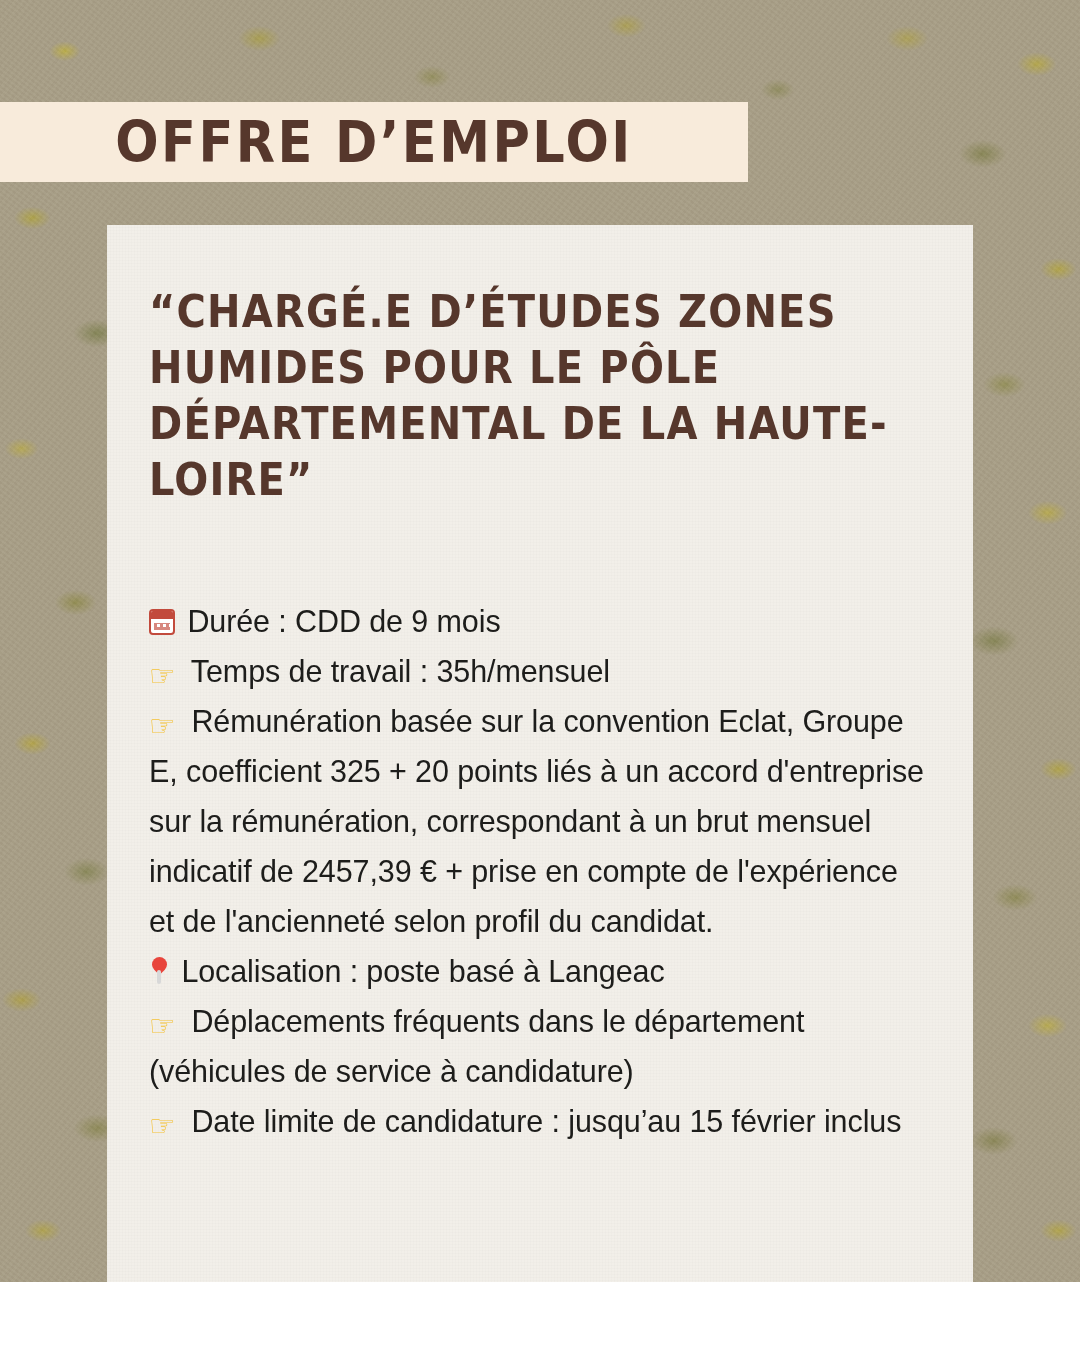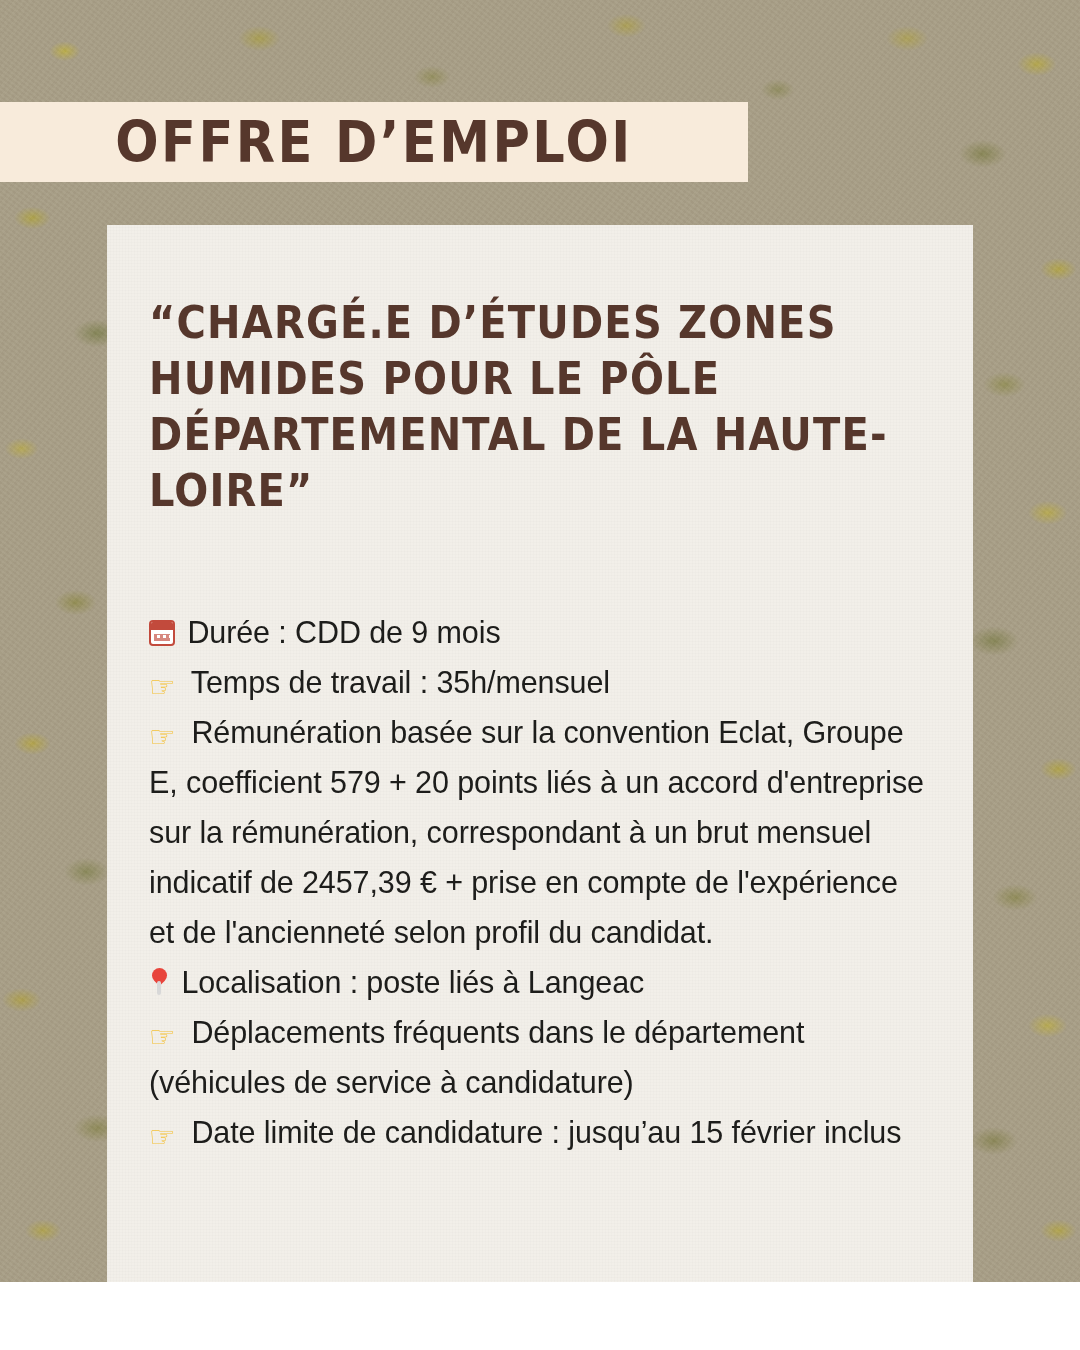--- a/index.html
+++ b/index.html
@@ -120,21 +120,21 @@
   .card {
     position: absolute;
     left: 107px;
     top: 225px;
     width: 866px;
     height: 1125px;
     background: #f2efe9;
     background-image:
       repeating-linear-gradient(0deg, rgba(0,0,0,0.012) 0 1px, rgba(255,255,255,0) 1px 3px),
       repeating-linear-gradient(90deg, rgba(0,0,0,0.012) 0 1px, rgba(255,255,255,0) 1px 3px);
-    padding: 50px 42px 0 42px;
+    padding: 39px 42px 0 42px;
     overflow: hidden;
   }
 
   .job-title {
     font-family: "DejaVu Sans", sans-serif;
     font-weight: 700;
     font-size: 40px;
     line-height: 51px;
     letter-spacing: 1.2px;
     color: #56372c;
@@ -249,26 +249,26 @@
         <span>Durée : CDD de 9 mois</span>
       </p>
 
       <p>
         <span class="ico ico-point"></span>
         <span>Temps de travail : 35h/mensuel</span>
       </p>
 
       <p>
         <span class="ico ico-point"></span>
-        <span>Rémunération basée sur la convention Eclat, Groupe E, coefficient 579 + 20 points liés à un accord d'entreprise sur la rémunération, correspondant à un brut mensuel indicatif de 2457,39 € + prise en compte de l'expérience et de l'ancienneté selon profil du candidat.</span>
+        <span>Rémunération basée sur la convention Eclat, Groupe E, coefficient 325 + 20 points liés à un accord d'entreprise sur la rémunération, correspondant à un brut mensuel indicatif de 2457,39 € + prise en compte de l'expérience et de l'ancienneté selon profil du candidat.</span>
       </p>
 
       <p>
         <span class="ico ico-pin"></span>
-        <span>Localisation : poste liés à Langeac</span>
+        <span>Localisation : poste basé à Langeac</span>
       </p>
 
       <p>
         <span class="ico ico-point"></span>
         <span>Déplacements fréquents dans le département (véhicules de service à candidature)</span>
       </p>
 
       <p>
         <span class="ico ico-point"></span>
         <span>Date limite de candidature : jusqu’au 15 février inclus</span>

